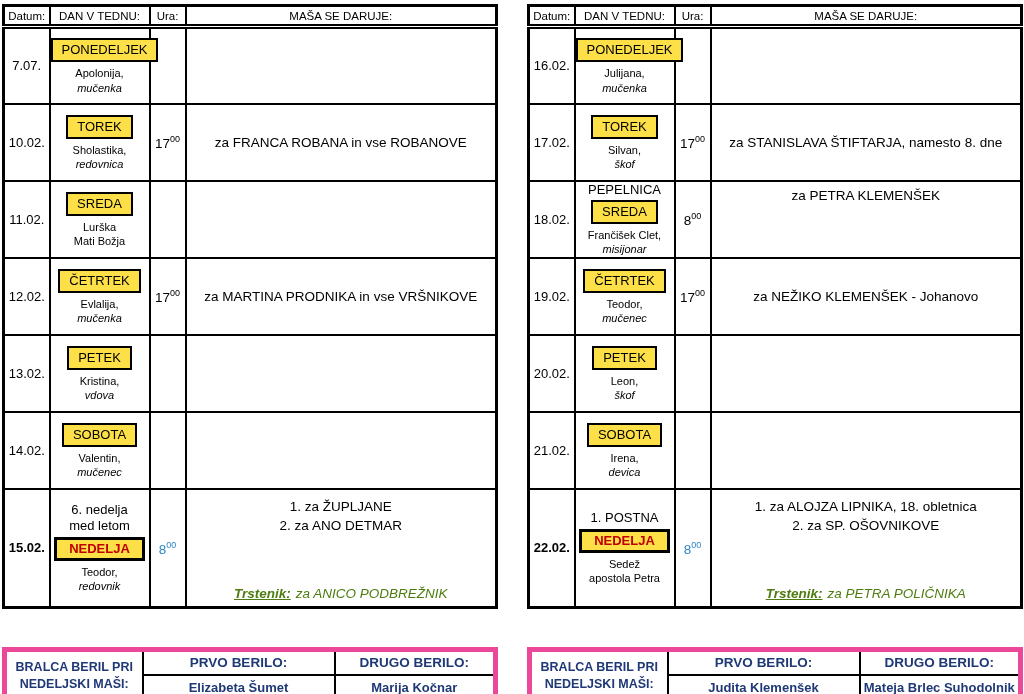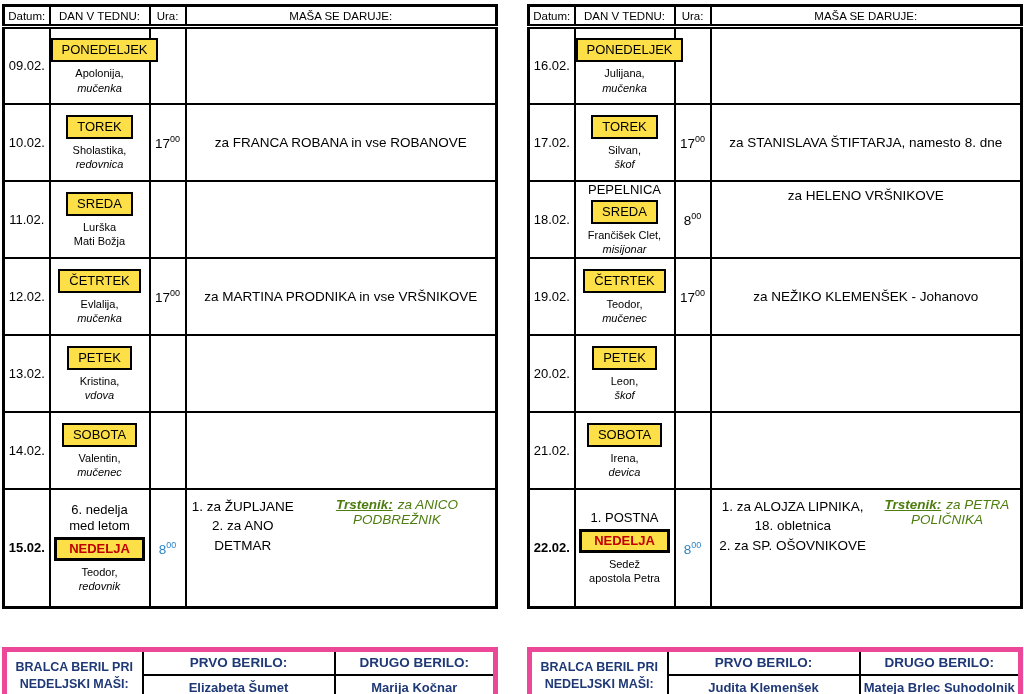--- a/index.html
+++ b/index.html
@@ -30,21 +30,21 @@
   .saint { font-size:11px; line-height:1.3; }
   .it    { font-style:italic; }
 
   .c-time { font-size:13.5px; }
   .c-time sup { font-size:9px; }
   .c-time.blue { color:#2E86C8; }
   td.top { vertical-align:top; padding-top:5px; }
 
   .c-mass { text-align:left; padding:0 4px 0 7px; font-size:13.5px; }
   td.c-mass.top { padding-top:6px; }
-  .mass-wrap { display:flex; flex-direction:row; justify-content:space-between; height:108px;text-align:center; }
+  .mass-wrap { display:flex; flex-direction:column; justify-content:space-between; height:108px;text-align:center; }
   .mass-lines div { line-height:1.45; }
   .trstenik { font-size:13.5px; color:#4d7c0f; padding-bottom:4px; }
   .tl  { font-weight:bold; font-style:italic; text-decoration:underline; }
   .tr2 { font-style:italic; margin-left:5px; }
 
   
   table.foot { border-collapse:collapse; width:496px; margin-top:4px; border:5px solid #ec4899; table-layout:fixed; }
   table.foot td { border:2px solid #000; color:#1F3876; text-align:center; padding:0; }
   .f-label { width:138px; font-weight:bold; font-size:12.5px; line-height:1.35; }
   .f-head  { font-weight:bold; font-size:13.5px; height:25px; }
@@ -65,21 +65,21 @@
           <col>
         </colgroup>
       <tbody>
           <tr class="hdr">
         <td class="h-datum">Datum:</td>
         <td>DAN V TEDNU:</td>
         <td class="h-ura">Ura:</td>
         <td>MAŠA SE DARUJE:</td>
       </tr>
       <tr class="row">
-        <td class="c-date">09.02.</td>
+        <td class="c-date">7.07.</td>
         <td class="c-day">
           <div class="daybox">PONEDELJEK</div>
           <div class="saint">Apolonija,</div>
           <div class="saint it">mučenka</div>
         </td>
         <td class="c-time"></td>
         <td class="c-mass"></td>
       </tr>
       <tr class="row">
         <td class="c-date">10.02.</td>
@@ -216,21 +216,21 @@
       </tr>
       <tr class="row">
         <td class="c-date">18.02.</td>
         <td class="c-day">
           <div class="pre">PEPELNICA</div>
           <div class="daybox">SREDA</div>
           <div class="saint">Frančišek Clet,</div>
           <div class="saint it">misijonar</div>
         </td>
         <td class="c-time top"><span>8</span><sup>00</sup></td>
-        <td class="c-mass top" style="vertical-align:top;">za HELENO VRŠNIKOVE</td>
+        <td class="c-mass top" style="vertical-align:top;">za PETRA KLEMENŠEK</td>
       </tr>
       <tr class="row">
         <td class="c-date">19.02.</td>
         <td class="c-day">
           <div class="daybox">ČETRTEK</div>
           <div class="saint">Teodor,</div>
           <div class="saint it">mučenec</div>
         </td>
         <td class="c-time"><span>17</span><sup>00</sup></td>
         <td class="c-mass">za NEŽIKO KLEMENŠEK - Johanovo</td>

